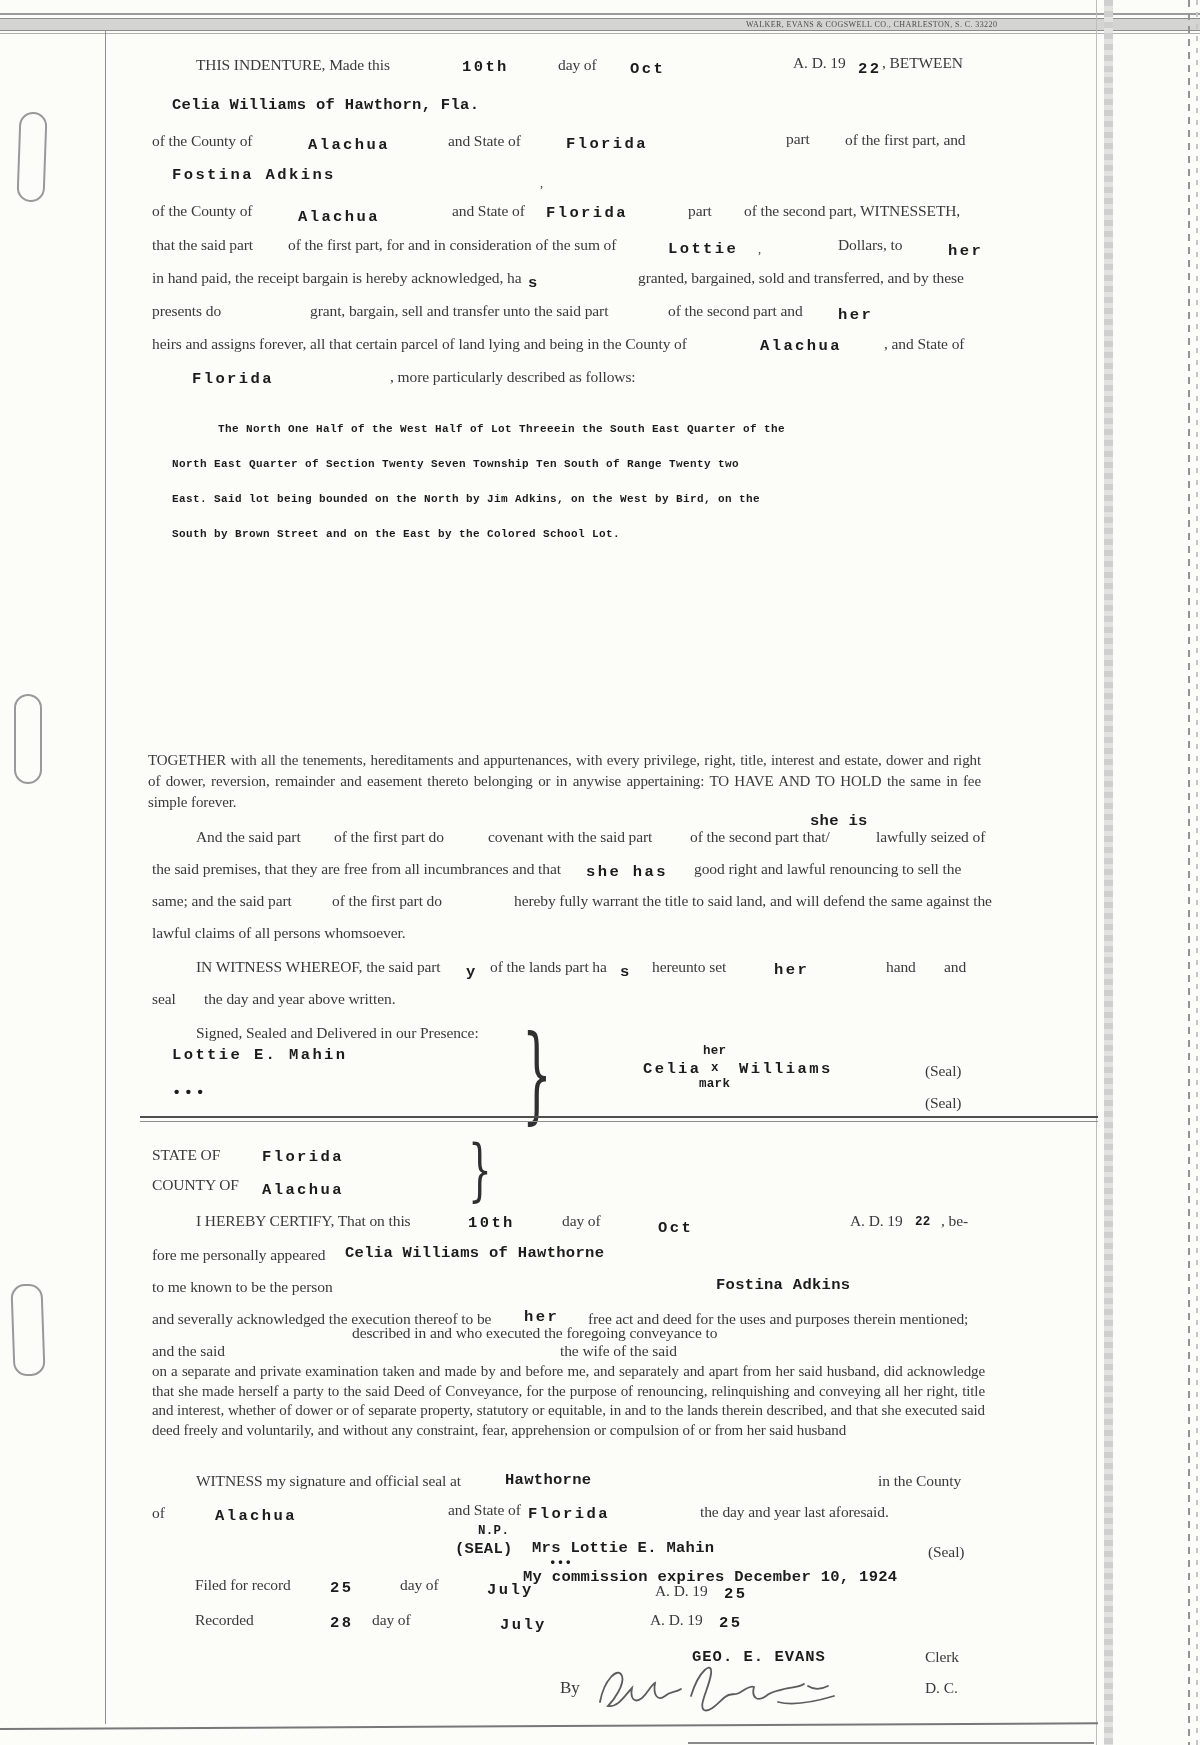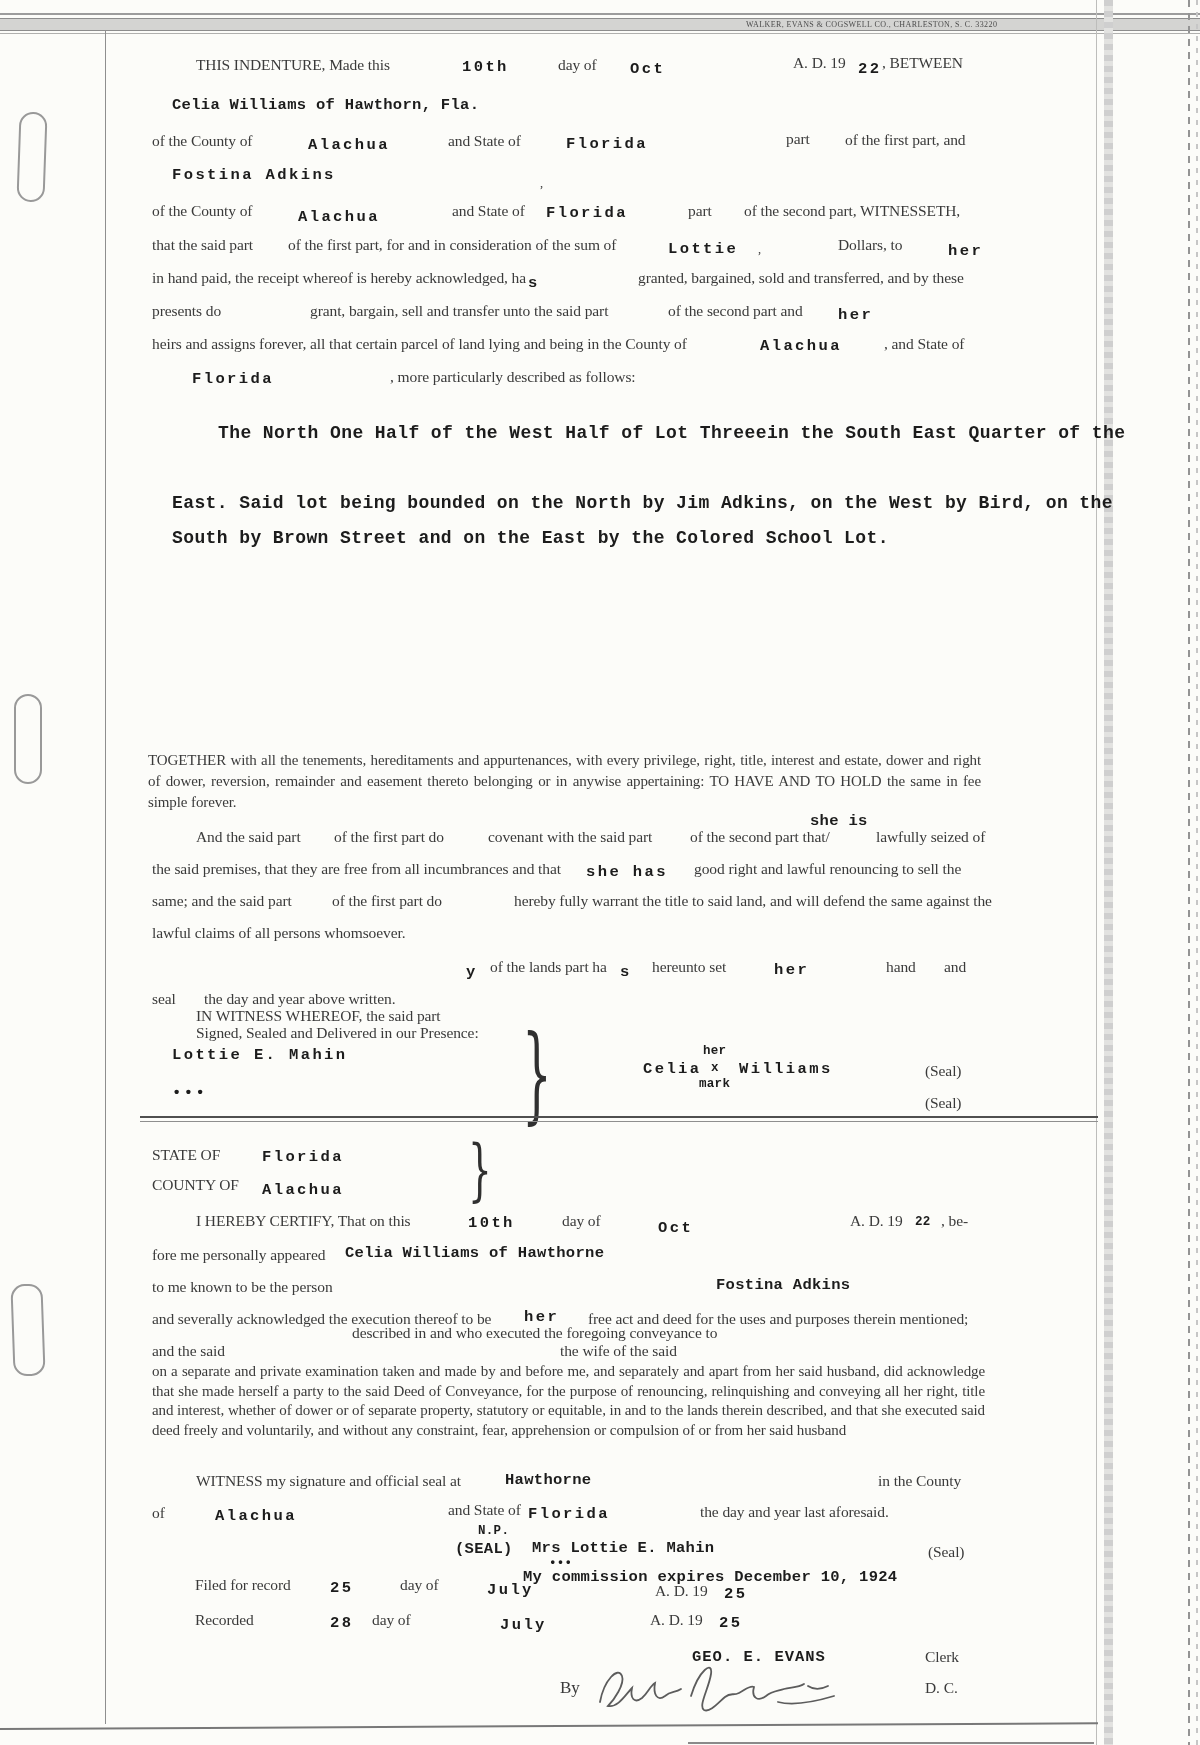--- a/index.html
+++ b/index.html
@@ -3,21 +3,21 @@
 <meta charset="utf-8">
 <style>
   html,body{margin:0;padding:0;background:#e9e9e6;}
   .page{position:relative;width:1200px;height:1745px;background:#fcfcf9;overflow:hidden;
         font-family:"Liberation Serif",serif;color:#383838;}
   .p{position:absolute;font-family:"Liberation Serif",serif;font-size:15.5px;color:#3a3a3a;
      white-space:nowrap;letter-spacing:-0.1px;}
   .t{position:absolute;font-family:"Liberation Mono",monospace;font-size:15.5px;font-weight:700;
      color:#1c1c1c;white-space:nowrap;letter-spacing:0.3px;}
   .tw{letter-spacing:2.4px;text-align:right;}
-  .td{font-size:18px;letter-spacing:0.4px;}
+  .td{font-size:11px;letter-spacing:0.4px;}
   .sm{font-size:12.5px;}
   .para{position:absolute;font-family:"Liberation Serif",serif;font-size:15px;color:#3a3a3a;
         line-height:19.5px;text-align:justify;text-align-last:left;letter-spacing:-0.1px;}
   .brace{position:absolute;font-family:"DejaVu Serif",serif;font-weight:400;color:#303030;
          transform-origin:top left;line-height:1;}
   .rule{position:absolute;background:#8a8a8a;}
   .hole{position:absolute;border:2px solid #999;border-radius:14px;}
   .printer{position:absolute;font-family:"Liberation Serif",serif;font-size:8px;color:#4c4c4c;
            letter-spacing:0.4px;white-space:nowrap;}
   .dash-col{position:absolute;width:2px;top:0;height:1745px;
@@ -74,37 +74,38 @@
   <span class="p" style="left:688px;top:202px">part</span>
   <span class="p" style="left:744px;top:202px">of the second part, WITNESSETH,</span>
 
   <span class="p" style="left:152px;top:236px">that the said part</span>
   <span class="p" style="left:288px;top:236px">of the first part, for and in consideration of the sum of</span>
   <span class="t tw" style="left:668px;top:240px">Lottie</span>
   <span class="p sm" style="left:758px;top:242px">,</span>
   <span class="p" style="left:838px;top:236px">Dollars, to</span>
   <span class="t tw" style="left:948px;top:242px">her</span>
 
-  <span class="p" style="left:152px;top:269px">in hand paid, the receipt whereof is hereby acknowledged, ha</span>
+  <span class="p" style="left:152px;top:269px">in hand paid, the receipt bargain is hereby acknowledged, ha</span>
   <span class="t tw" style="left:528px;top:274px">s</span>
   <span class="p" style="left:638px;top:269px">granted, bargained, sold and transferred, and by these</span>
 
   <span class="p" style="left:152px;top:302px">presents do</span>
   <span class="p" style="left:310px;top:302px">grant, bargain, sell and transfer unto the said part</span>
   <span class="p" style="left:668px;top:302px">of the second part and</span>
   <span class="t tw" style="left:838px;top:306px">her</span>
 
   <span class="p" style="left:152px;top:335px">heirs and assigns forever, all that certain parcel of land lying and being in the County of</span>
   <span class="t tw" style="left:760px;top:337px">Alachua</span>
   <span class="p" style="left:884px;top:335px">, and State of</span>
 
   <span class="t tw" style="left:192px;top:370px">Florida</span>
   <span class="p" style="left:390px;top:368px">, more particularly described as follows:</span>
 
   <span class="t td" style="left:218px;top:423px">The North One Half of the West Half of Lot Threeein the South East Quarter of the</span>
+  <span class="t td" style="left:172px;top:458px">North East Quarter of Section Twenty Seven Township Ten South of Range Twenty two</span>
   <span class="t td" style="left:172px;top:493px">East. Said lot being bounded on the North by Jim Adkins, on the West by Bird, on the</span>
   <span class="t td" style="left:172px;top:528px">South by Brown Street and on the East by the Colored School Lot.</span>
 
   <div class="para" style="left:148px;top:750px;width:833px;line-height:21px">TOGETHER with all the tenements, hereditaments and appurtenances, with every privilege, right, title, interest and estate, dower and right of dower, reversion, remainder and easement thereto belonging or in anywise appertaining:  TO HAVE AND TO HOLD the same in fee simple forever.</div>
 
   <span class="t" style="left:810px;top:812px">she is</span>
   <span class="p" style="left:196px;top:828px">And the said part</span>
   <span class="p" style="left:334px;top:828px">of the first part do</span>
   <span class="p" style="left:488px;top:828px">covenant with the said part</span>
   <span class="p" style="left:690px;top:828px">of the second part that/</span>
@@ -112,21 +113,21 @@
 
   <span class="p" style="left:152px;top:860px">the said premises, that they are free from all incumbrances and that</span>
   <span class="t tw" style="left:586px;top:863px">she has</span>
   <span class="p" style="left:694px;top:860px">good right and lawful renouncing to sell the</span>
 
   <span class="p" style="left:152px;top:892px">same; and the said part</span>
   <span class="p" style="left:332px;top:892px">of the first part do</span>
   <span class="p" style="left:514px;top:892px">hereby fully warrant the title to said land, and will defend the same against the</span>
   <span class="p" style="left:152px;top:924px">lawful claims of all persons whomsoever.</span>
 
-  <span class="p" style="left:196px;top:1007px">IN WITNESS WHEREOF, the said part</span>
+  <span class="p" style="left:196px;top:958px">IN WITNESS WHEREOF, the said part</span>
   <span class="t tw" style="left:466px;top:963px">y</span>
   <span class="p" style="left:490px;top:958px">of the lands part ha</span>
   <span class="t tw" style="left:620px;top:963px">s</span>
   <span class="p" style="left:652px;top:958px">hereunto set</span>
   <span class="t tw" style="left:774px;top:961px">her</span>
   <span class="p" style="left:886px;top:958px">hand</span>
   <span class="p" style="left:944px;top:958px">and</span>
   <span class="p" style="left:152px;top:990px">seal</span>
   <span class="p" style="left:204px;top:990px">the day and year above written.</span>
 

